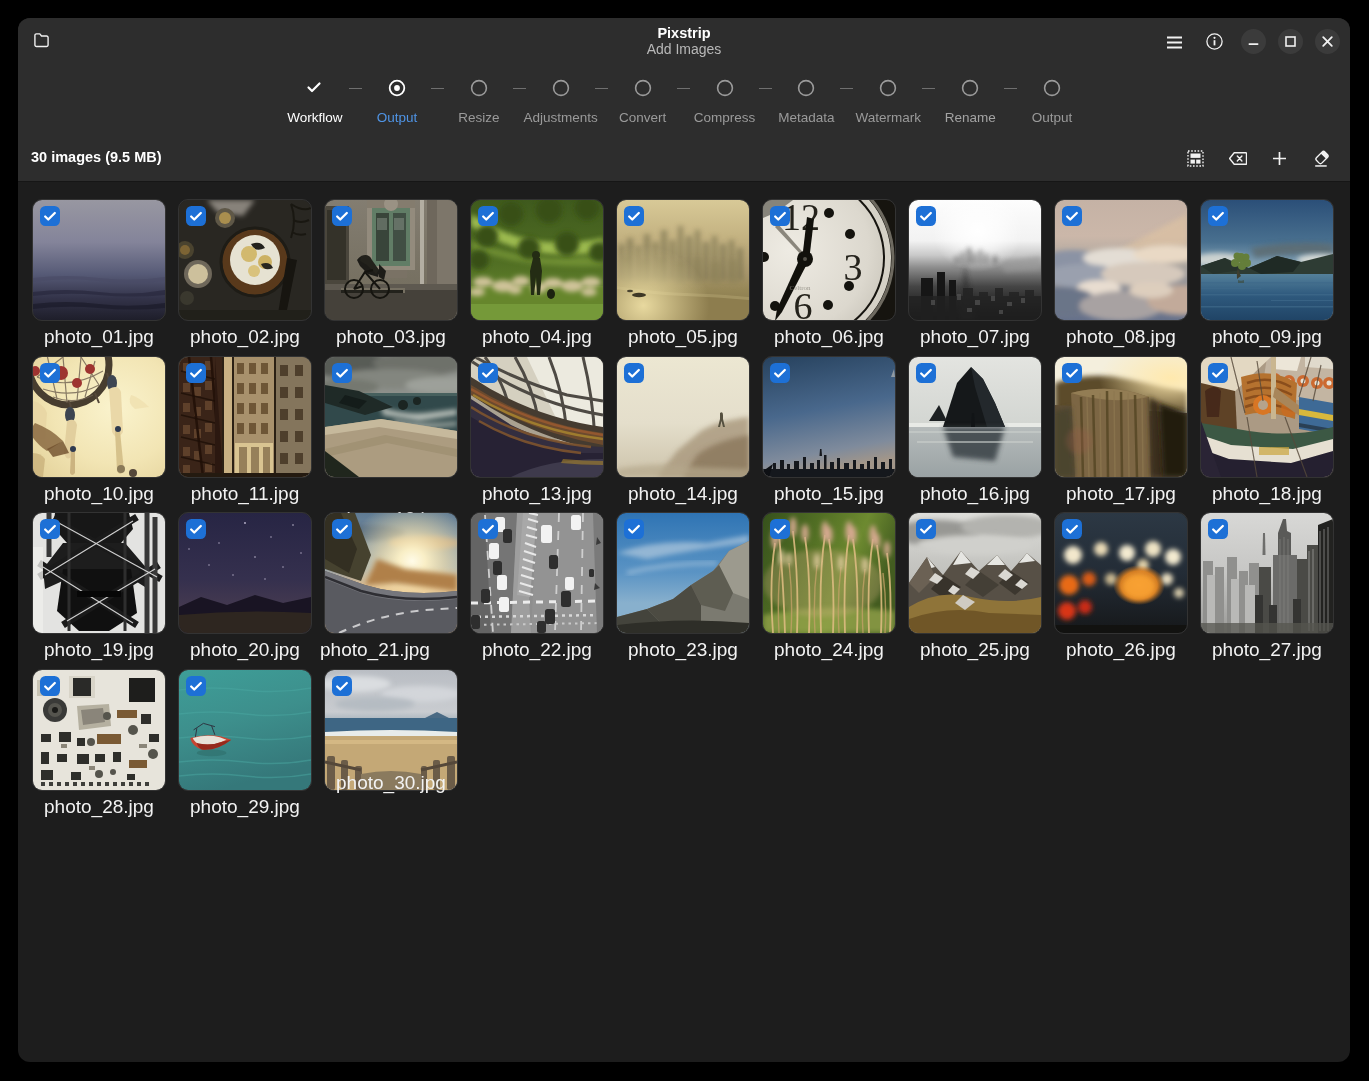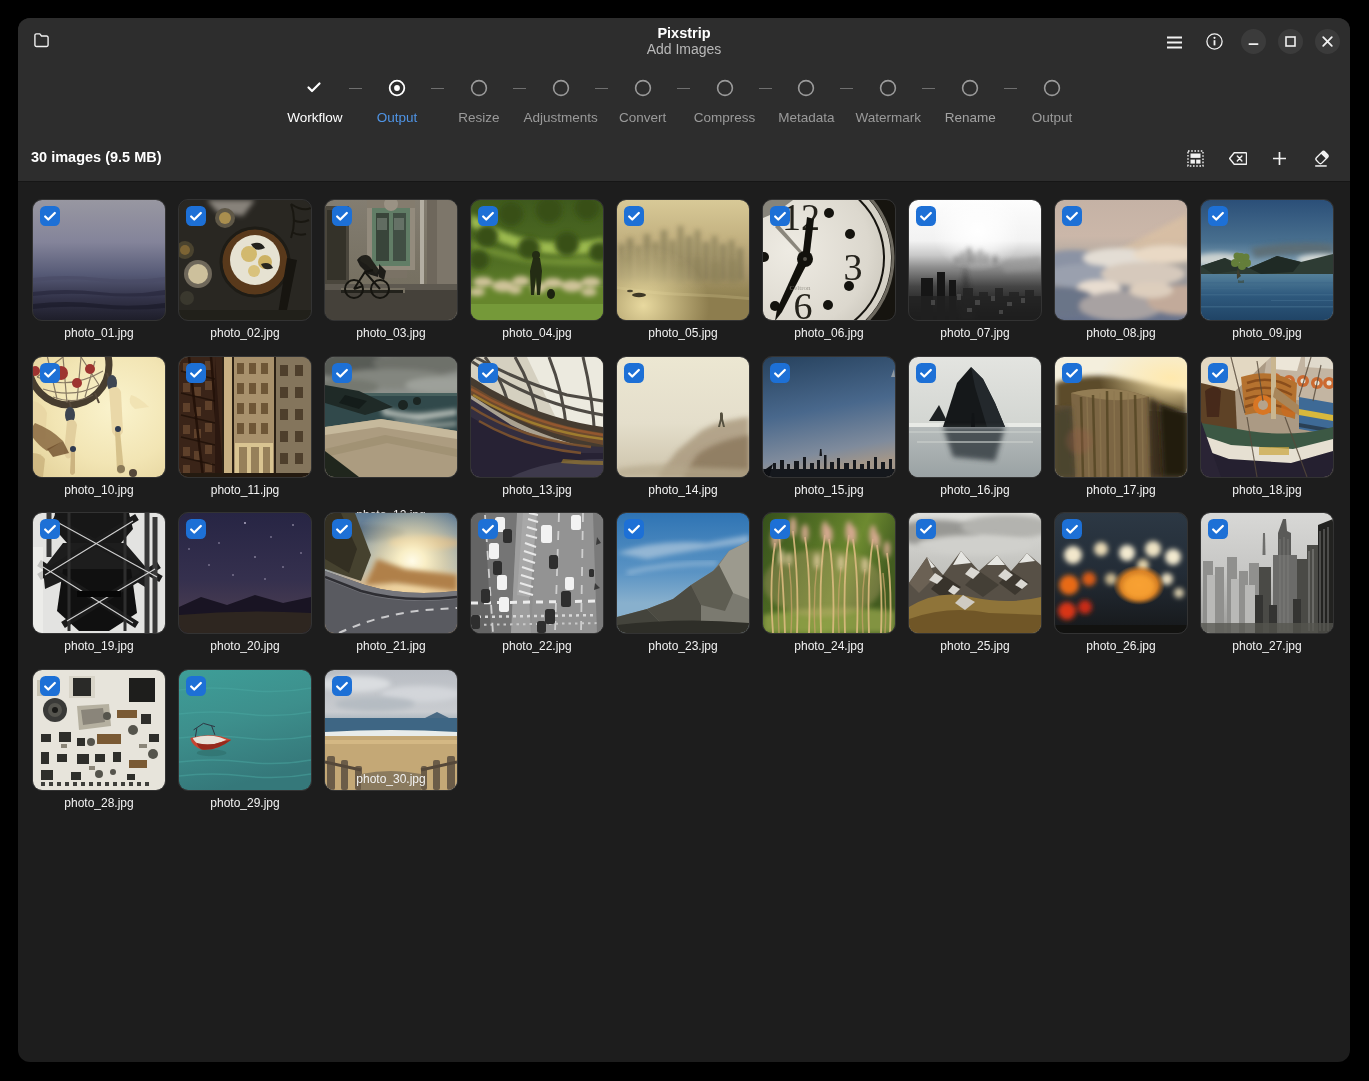--- a/index.html
+++ b/index.html
@@ -19,21 +19,21 @@
 .slab { position:absolute; top:92px; width:120px; text-align:center; font-size:13.5px; }
 .sdash { position:absolute; top:69.5px; width:13px; height:1.6px; background:#6f6f6f; }
 #countlab { position:absolute; left:13px; top:131px; font-size:14.5px; font-weight:bold; color:#fff; }
 .tbic { position:absolute; top:131px; width:34px; height:18px; display:flex;
   align-items:center; justify-content:center; }
 .thumb { position:absolute; width:132px; height:120px; border-radius:9px; overflow:hidden;
   outline:1px solid rgba(120,120,120,.25); }
 .thumb svg { display:block; }
 .cb { position:absolute; left:7px; top:6px; width:20px; height:20px; background:#1d70d6;
   border-radius:5.5px; display:flex; align-items:center; justify-content:center; }
-.tlab { position:absolute; width:146px; text-align:center; font-size:12px; color:#f2f2f2; }
+.tlab { position:absolute; width:146px; text-align:center; font-size:19px; color:#f2f2f2; }
 #back { position:absolute; left:31px; top:14px; font-size:15px; font-weight:bold; color:#fff; }
 #next { position:absolute; right:11px; top:8px; width:67px; height:34px; background:#1f70d6;
   border-radius:8px; color:#fff; font-size:15px; font-weight:bold; text-align:center;
   line-height:34px; }
 </style></head><body>
 <div id="stage">
     <div id="win">
 <div id="chrome">
   <div class="abs" style="left:15px;top:14px;width:17px;height:17px"><svg width="17" height="17" viewBox="0 0 16 16">
             <path d="M1.8 3.2 a1.4 1.4 0 0 1 1.4 -1.4 h3.2 l1.6 2 h4.8 a1.4 1.4 0 0 1 1.4 1.4 v7 a1.4 1.4 0 0 1 -1.4 1.4 h-9.6 a1.4 1.4 0 0 1 -1.4 -1.4 z" fill="none" stroke="#f1f1f1" stroke-width="1.3" stroke-linejoin="round"></path>
@@ -989,21 +989,21 @@
 <path d="M0 58 L40 72 Q 80 84 132 78 L132 86 Q 76 92 36 80 L0 66 Z" fill="#75767c"></path>
 <path d="M14 120 Q 52 102 100 97 L 132 95" stroke="#cacacc" stroke-width="2" stroke-dasharray="8 7" fill="none"></path>
 <path d="M0 64 L36 78 Q 78 90 132 84" stroke="#2e2e33" stroke-width="2.5" fill="none"></path>
 </svg>
         <div class="cb">
           <svg width="14" height="14" viewBox="0 0 16 16">
             <path d="M2.5 8.5 L6 12 L13.5 4.5" fill="none" stroke="#ffffff" stroke-width="2.6" stroke-linecap="round" stroke-linejoin="round"></path>
           </svg>
         </div>
       </div>
-      <div class="tlab" style="left:300px;top:621px">photo_21.jpg</div>
+      <div class="tlab" style="left:284px;top:621px">photo_21.jpg</div>
 <div class="thumb" style="left:453px;top:495px">
         <svg width="132" height="120" viewBox="0 0 132 120" preserveAspectRatio="none">
 <rect width="132" height="120" fill="#8e8e8e"></rect>
 <path d="M0 0 L46 0 L40 120 L0 120 Z" fill="#646464"></path>
 <path d="M14 0 L46 0 L40 120 L20 120 Z" fill="#757575"></path>
 <path d="M46 0 L66 0 L58 86 L60 120 L40 120 Z" fill="#9e9e9e"></path>
 <path d="M66 0 L132 0 L132 120 L60 120 Z" fill="#939393"></path>
 <path d="M52 0 L66 0 L59 84 L46 82 Z" fill="#a8a8a8"></path>
 <g stroke="#e8e8e8" stroke-width="2.2" fill="none">
 <path d="M48 78 l14 4 M49 70 l13 4 M50 62 l13 4 M51 54 l12 4 M52 46 l12 4 M53 38 l12 4 M54 30 l11 4 M55 22 l11 3 M56 14 l10 3 M57 6 l10 3 M58 0 l9 2"></path>

